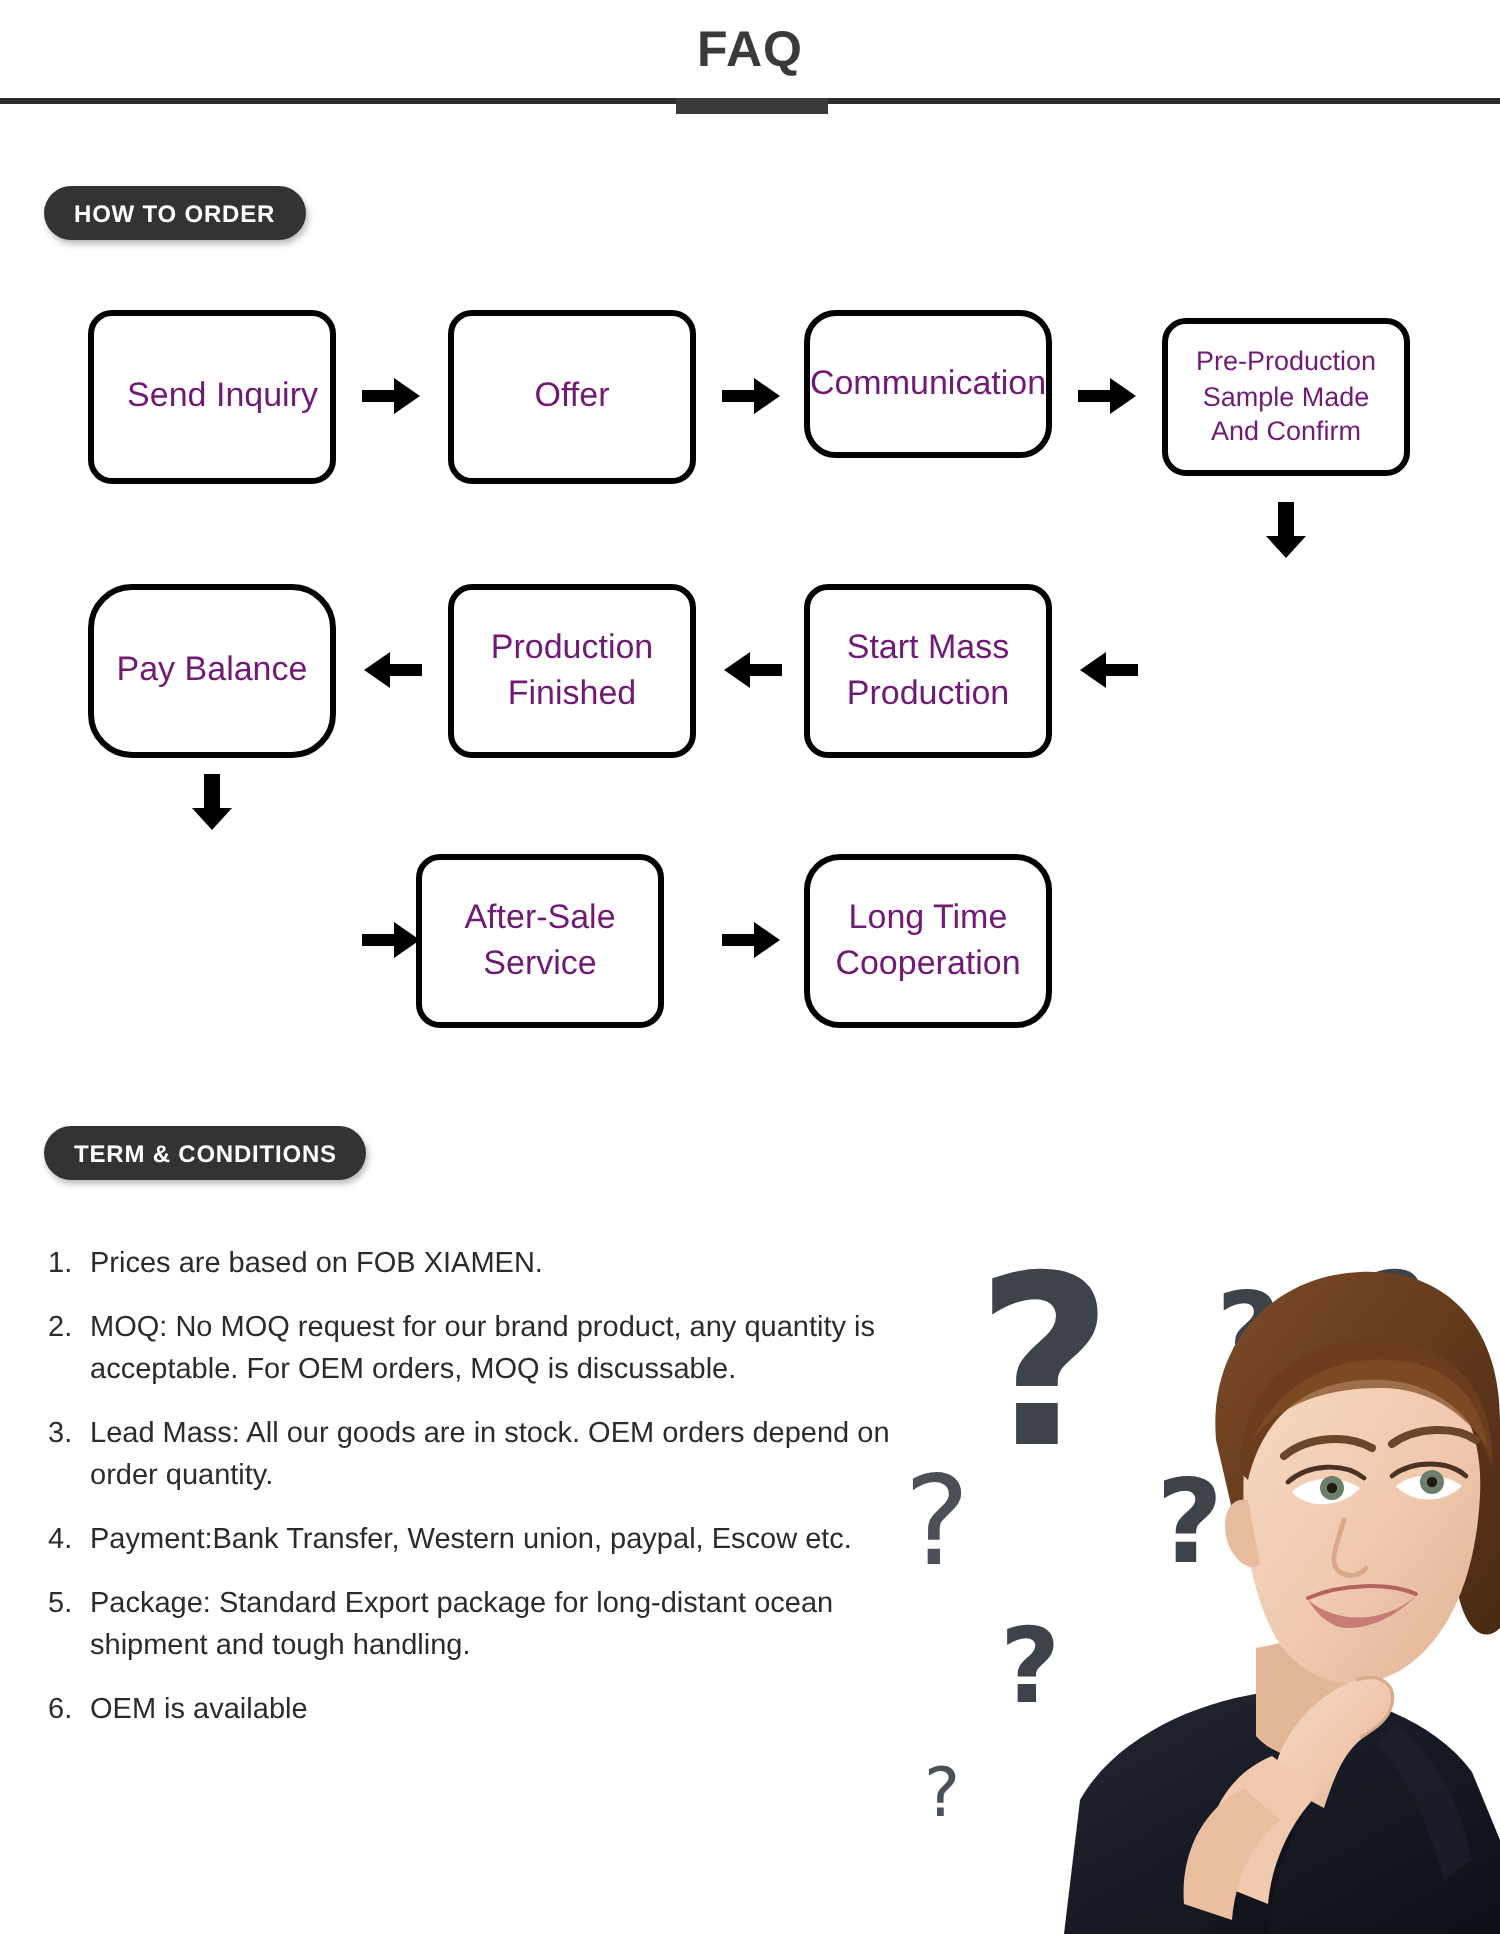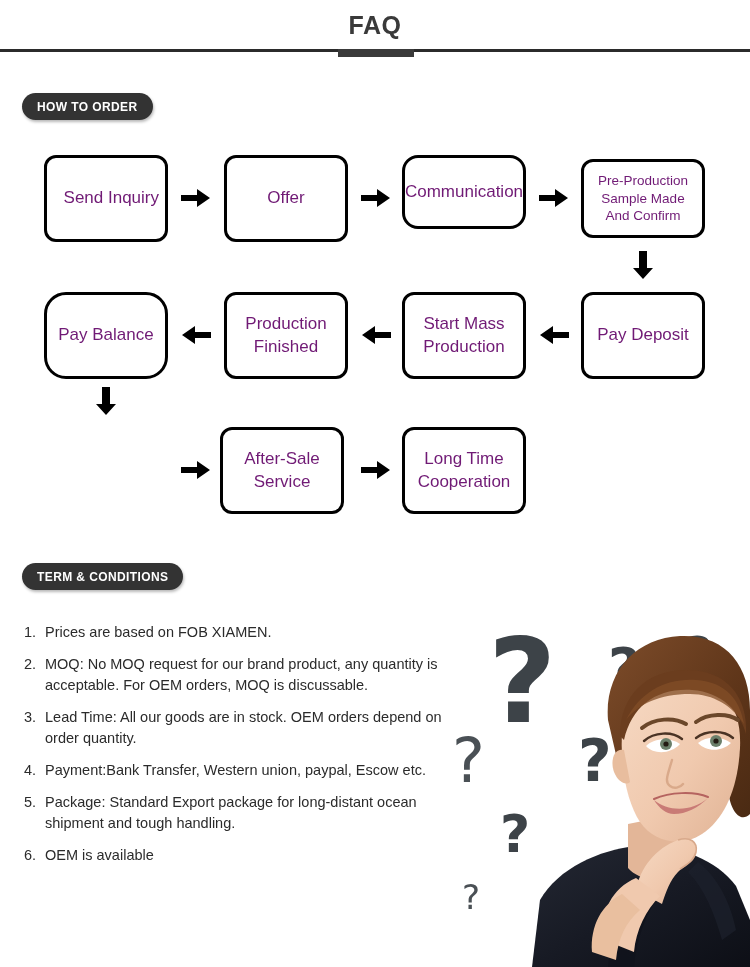--- a/index.html
+++ b/index.html
@@ -219,68 +219,65 @@
     <span style="white-space:pre-line">Start Mass
 Production</span>
   </div>
 
   <div class="arrow" style="left:536px; top:319px; width:36px; height:32px;">
     <svg width="30" height="20" viewBox="0 0 30 20">
         <path d="M30 7 h-16 V1 L1 10 l13 9 V13 H30 Z" fill="#000"></path>
       </svg>
   </div>
 
-  <div class="flow-box" style="left:581px; top:292px; width:124px; height:87px;">
-    <span>Pay Deposit</span>
-  </div>
 
   <div class="arrow" style="left:88px; top:386px; width:36px; height:30px;">
     <svg width="20" height="28" viewBox="0 0 20 28">
         <path d="M6 0 h8 v17 h6 l-10 11 -10 -11 h6 Z" fill="#000"></path>
       </svg>
   </div>
 
 
   <div class="arrow" style="left:178px; top:454px; width:36px; height:32px;">
     <svg width="30" height="20" viewBox="0 0 30 20">
         <path d="M0 7 h16 V1 l13 9 -13 9 V13 H0 Z" fill="#000"></path>
       </svg>
   </div>
 
-  <div class="flow-box" style="left:220px; top:427px; width:124px; height:87px;">
+  <div class="flow-box" style="left:208px; top:427px; width:124px; height:87px;">
     <span style="white-space:pre-line">After-Sale
 Service</span>
   </div>
 
   <div class="arrow" style="left:358px; top:454px; width:36px; height:32px;">
     <svg width="30" height="20" viewBox="0 0 30 20">
         <path d="M0 7 h16 V1 l13 9 -13 9 V13 H0 Z" fill="#000"></path>
       </svg>
   </div>
 
-  <div class="flow-box" style="left:402px; top:427px; width:124px; height:87px;">
+  <div class="flow-box" style="left:402px; top:427px; width:124px; height:87px;border-radius:18px;">
     <span style="white-space:pre-line">Long Time
 Cooperation</span>
   </div>
 </div>
 
 <div class="pill" id="pill-terms">TERM &amp; CONDITIONS</div>
 
 <div class="terms">
   <div class="term-item">
     <span class="term-num">1.</span>
     <span class="term-text">Prices are based on FOB XIAMEN.</span>
   </div>
   <div class="term-item">
     <span class="term-num">2.</span>
     <span class="term-text">MOQ:  No MOQ request for our brand product, any quantity is acceptable. For OEM orders, MOQ is discussable.</span>
   </div>
   <div class="term-item">
     <span class="term-num">3.</span>
-    <span class="term-text">Lead Time: All our goods are in stock. OEM orders depend on order quantity.</span>
+    <span class="term-text">Lead Mass: All our goods are in stock. OEM orders depend on order quantity.</span>
   </div>
   <div class="term-item">
     <span class="term-num">4.</span>
     <span class="term-text">Payment:Bank Transfer, Western union, paypal, Escow etc.</span>
   </div>
   <div class="term-item">
     <span class="term-num">5.</span>
     <span class="term-text">Package: Standard Export package for long-distant ocean shipment and tough handling.</span>
   </div>
   <div class="term-item">

